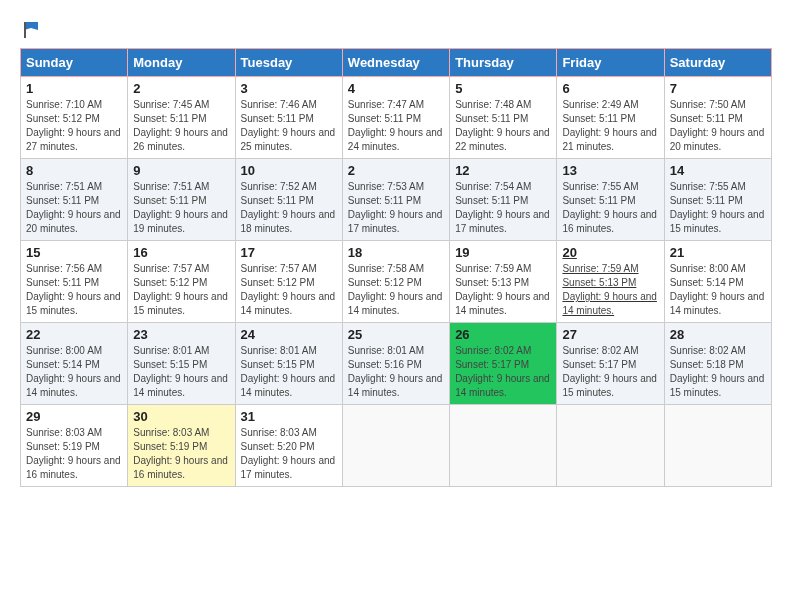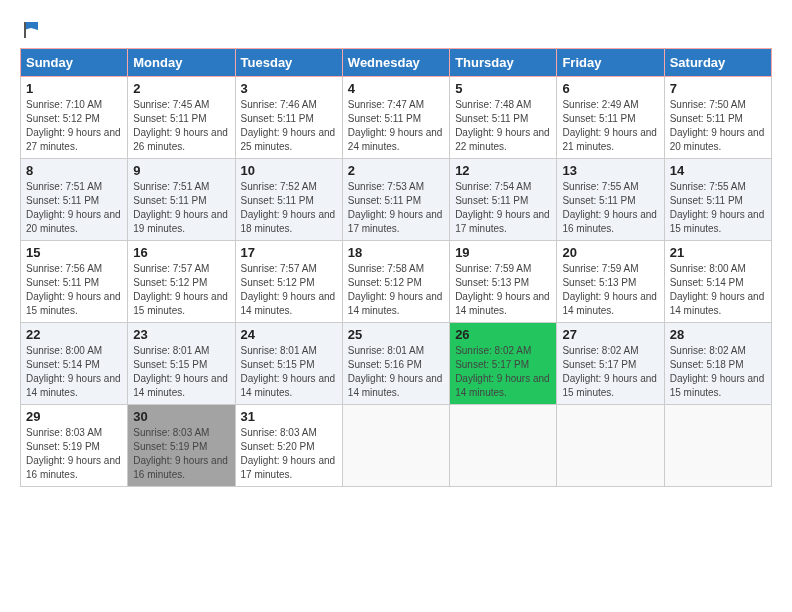--- a/index.html
+++ b/index.html
@@ -144,35 +144,35 @@
         <td style="background: rgb(240, 244, 249);"><span class="day-num">12</span><span class="day-info">Sunrise: 7:54 AM</span><br><span class="day-info">Sunset: 5:11 PM</span><br><span class="day-info">Daylight: 9 hours and 17 minutes.</span></td>
         <td style="background: rgb(240, 244, 249);"><span class="day-num">13</span><span class="day-info">Sunrise: 7:55 AM</span><br><span class="day-info">Sunset: 5:11 PM</span><br><span class="day-info">Daylight: 9 hours and 16 minutes.</span></td>
         <td style="background: rgb(240, 244, 249);"><span class="day-num">14</span><span class="day-info">Sunrise: 7:55 AM</span><br><span class="day-info">Sunset: 5:11 PM</span><br><span class="day-info">Daylight: 9 hours and 15 minutes.</span></td>
       </tr>
       <tr>
         <td style="background: rgb(255, 255, 255);"><span class="day-num">15</span><span class="day-info">Sunrise: 7:56 AM</span><br><span class="day-info">Sunset: 5:11 PM</span><br><span class="day-info">Daylight: 9 hours and 15 minutes.</span></td>
         <td style="background: rgb(255, 255, 255);"><span class="day-num">16</span><span class="day-info">Sunrise: 7:57 AM</span><br><span class="day-info">Sunset: 5:12 PM</span><br><span class="day-info">Daylight: 9 hours and 15 minutes.</span></td>
         <td style="background: rgb(255, 255, 255);"><span class="day-num">17</span><span class="day-info">Sunrise: 7:57 AM</span><br><span class="day-info">Sunset: 5:12 PM</span><br><span class="day-info">Daylight: 9 hours and 14 minutes.</span></td>
         <td style="background: rgb(255, 255, 255); margin-top: 26px;"><span class="day-num">18</span><span class="day-info">Sunrise: 7:58 AM</span><br><span class="day-info">Sunset: 5:12 PM</span><br><span class="day-info">Daylight: 9 hours and 14 minutes.</span></td>
         <td style="background: rgb(255, 255, 255);"><span class="day-num">19</span><span class="day-info">Sunrise: 7:59 AM</span><br><span class="day-info">Sunset: 5:13 PM</span><br><span class="day-info">Daylight: 9 hours and 14 minutes.</span></td>
-        <td style="background: rgb(255, 255, 255);"><span class="day-num">20</span><span class="day-info">Sunrise: 7:59 AM</span><br><span class="day-info">Sunset: 5:13 PM</span><br><span class="day-info">Daylight: 9 hours and 14 minutes.</span></td>
+        <td style="background: rgb(255, 255, 255); text-decoration: underline;"><span class="day-num">20</span><span class="day-info">Sunrise: 7:59 AM</span><br><span class="day-info">Sunset: 5:13 PM</span><br><span class="day-info">Daylight: 9 hours and 14 minutes.</span></td>
         <td style="background: rgb(255, 255, 255);"><span class="day-num">21</span><span class="day-info">Sunrise: 8:00 AM</span><br><span class="day-info">Sunset: 5:14 PM</span><br><span class="day-info">Daylight: 9 hours and 14 minutes.</span></td>
       </tr>
       <tr>
         <td style="background: rgb(240, 244, 249);"><span class="day-num">22</span><span class="day-info">Sunrise: 8:00 AM</span><br><span class="day-info">Sunset: 5:14 PM</span><br><span class="day-info">Daylight: 9 hours and 14 minutes.</span></td>
         <td style="background: rgb(240, 244, 249);"><span class="day-num">23</span><span class="day-info">Sunrise: 8:01 AM</span><br><span class="day-info">Sunset: 5:15 PM</span><br><span class="day-info">Daylight: 9 hours and 14 minutes.</span></td>
         <td style="background: rgb(240, 244, 249);"><span class="day-num">24</span><span class="day-info">Sunrise: 8:01 AM</span><br><span class="day-info">Sunset: 5:15 PM</span><br><span class="day-info">Daylight: 9 hours and 14 minutes.</span></td>
         <td style="background: rgb(240, 244, 249);"><span class="day-num">25</span><span class="day-info">Sunrise: 8:01 AM</span><br><span class="day-info">Sunset: 5:16 PM</span><br><span class="day-info">Daylight: 9 hours and 14 minutes.</span></td>
         <td style="background: #22c55e;"><span class="day-num">26</span><span class="day-info">Sunrise: 8:02 AM</span><br><span class="day-info">Sunset: 5:17 PM</span><br><span class="day-info">Daylight: 9 hours and 14 minutes.</span></td>
         <td style="background: rgb(240, 244, 249);"><span class="day-num">27</span><span class="day-info">Sunrise: 8:02 AM</span><br><span class="day-info">Sunset: 5:17 PM</span><br><span class="day-info">Daylight: 9 hours and 15 minutes.</span></td>
         <td style="background: rgb(240, 244, 249);"><span class="day-num">28</span><span class="day-info">Sunrise: 8:02 AM</span><br><span class="day-info">Sunset: 5:18 PM</span><br><span class="day-info">Daylight: 9 hours and 15 minutes.</span></td>
       </tr>
       <tr>
         <td style="background: rgb(255, 255, 255);"><span class="day-num">29</span><span class="day-info">Sunrise: 8:03 AM</span><br><span class="day-info">Sunset: 5:19 PM</span><br><span class="day-info">Daylight: 9 hours and 16 minutes.</span></td>
-        <td style="background: #a3a3a3;"><span class="day-num">30</span><span class="day-info">Sunrise: 8:03 AM</span><br><span class="day-info">Sunset: 5:19 PM</span><br><span class="day-info">Daylight: 9 hours and 16 minutes.</span></td>
+        <td style="background: #fef9c3;"><span class="day-num">30</span><span class="day-info">Sunrise: 8:03 AM</span><br><span class="day-info">Sunset: 5:19 PM</span><br><span class="day-info">Daylight: 9 hours and 16 minutes.</span></td>
         <td style="background: rgb(255, 255, 255);"><span class="day-num">31</span><span class="day-info">Sunrise: 8:03 AM</span><br><span class="day-info">Sunset: 5:20 PM</span><br><span class="day-info">Daylight: 9 hours and 17 minutes.</span></td>
         <td class="empty-cell"></td>
         <td class="empty-cell"></td>
         <td class="empty-cell"></td>
         <td class="empty-cell"></td>
       </tr>
     </tbody>
 </table>
 
 </body></html>

